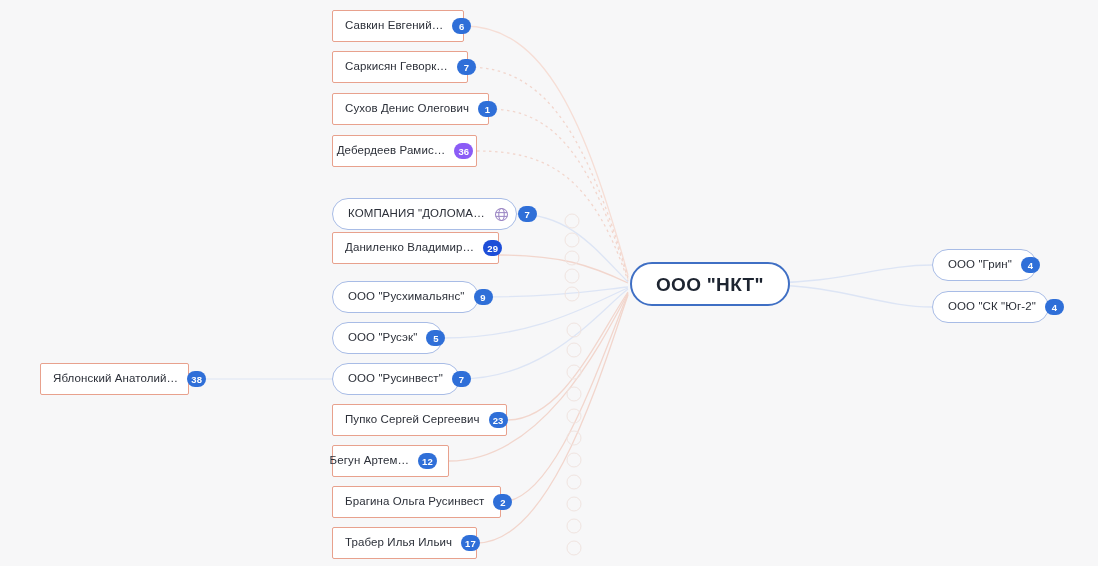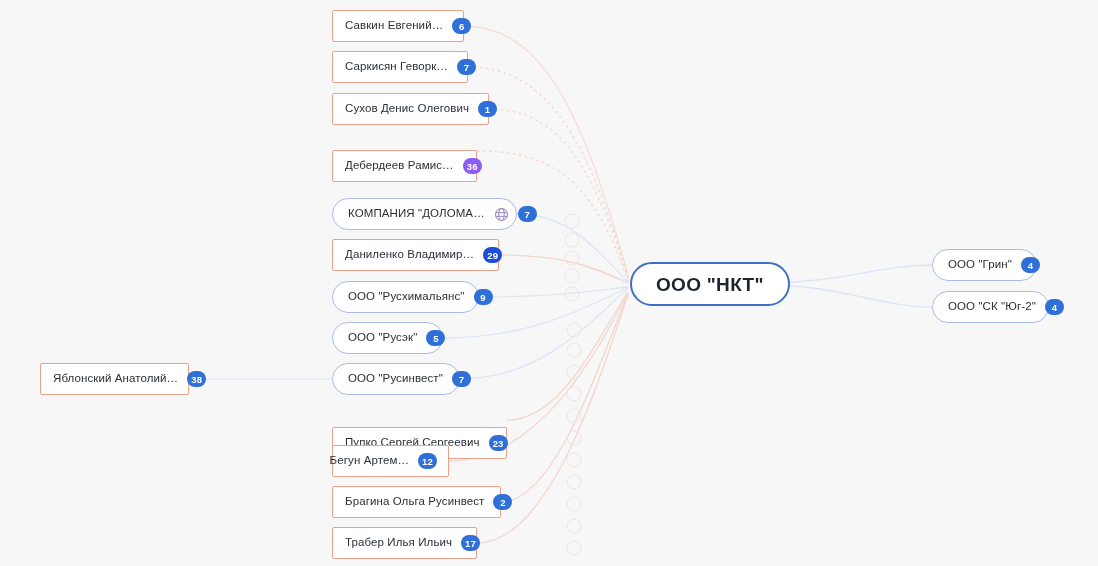--- a/index.html
+++ b/index.html
@@ -141,57 +141,57 @@
       <div class="node person" style="left: 332px; top: 51px; width: 136px;">
         <span class="label">Саркисян Геворк…</span>
         <span style="flex: 1 1 0%;"></span>
         <span class="badge" style="background: rgb(47, 111, 216);">7</span>
       </div>
       <div class="node person" style="left: 332px; top: 93px; width: 157px;">
         <span class="label">Сухов Денис Олегович</span>
         <span style="flex: 1 1 0%;"></span>
         <span class="badge" style="background: rgb(47, 111, 216);">1</span>
       </div>
-      <div class="node person" style="left: 332px; top: 150px; width: 145px;">
+      <div class="node person" style="left: 332px; top: 135px; width: 145px; justify-content: center;">
         <span class="label">Дебердеев Рамис…</span>
         <span style="flex: 1 1 0%;"></span>
         <span class="badge" style="background: #8b5cf6;">36</span>
       </div>
       <div class="node company" style="left: 332px; top: 198px; width: 185px;">
         <span class="label">КОМПАНИЯ "ДОЛОМА…</span>
         <span style="flex: 1 1 0%;"></span>
         <span class="globe-icon"><svg viewBox="0 0 16 16" width="15" height="15" fill="none" stroke="#9b86c4" stroke-width="1.1">
             <circle cx="8" cy="8" r="6.4"></circle>
             <ellipse cx="8" cy="8" rx="2.9" ry="6.4"></ellipse>
             <line x1="1.8" y1="6" x2="14.2" y2="6"></line>
             <line x1="1.8" y1="10" x2="14.2" y2="10"></line>
           </svg></span>
         <span class="badge" style="background: rgb(47, 111, 216);">7</span>
       </div>
-      <div class="node person" style="left: 332px; top: 239px; width: 167px;">
+      <div class="node person" style="left: 332px; top: 232px; width: 167px;">
         <span class="label">Даниленко Владимир…</span>
         <span style="flex: 1 1 0%;"></span>
         <span class="badge" style="background: #1d4ed8;">29</span>
       </div>
       <div class="node company" style="left: 332px; top: 281px; width: 147px;">
         <span class="label">ООО "Русхимальянс"</span>
         <span style="flex: 1 1 0%;"></span>
         <span class="badge" style="background: rgb(47, 111, 216);">9</span>
       </div>
       <div class="node company" style="left: 332px; top: 322px; width: 111px;">
         <span class="label">ООО "Русэк"</span>
         <span style="flex: 1 1 0%;"></span>
         <span class="badge" style="background: rgb(47, 111, 216);">5</span>
       </div>
       <div class="node company" style="left: 332px; top: 363px; width: 128px;">
         <span class="label">ООО "Русинвест"</span>
         <span style="flex: 1 1 0%;"></span>
         <span class="badge" style="background: rgb(47, 111, 216);">7</span>
       </div>
-      <div class="node person" style="left: 332px; top: 404px; width: 175px; margin-top: 23px;">
+      <div class="node person" style="left: 332px; top: 404px; width: 175px;">
         <span class="label">Пупко Сергей Сергеевич</span>
         <span style="flex: 1 1 0%;"></span>
         <span class="badge" style="background: rgb(47, 111, 216);">23</span>
       </div>
       <div class="node person" style="left: 332px; top: 445px; width: 117px; justify-content: flex-end;">
         <span class="label">Бегун Артем…</span>
         <span style="flex: 1 1 0%;"></span>
         <span class="badge" style="background: rgb(47, 111, 216);">12</span>
       </div>
       <div class="node person" style="left: 332px; top: 486px; width: 169px;">

